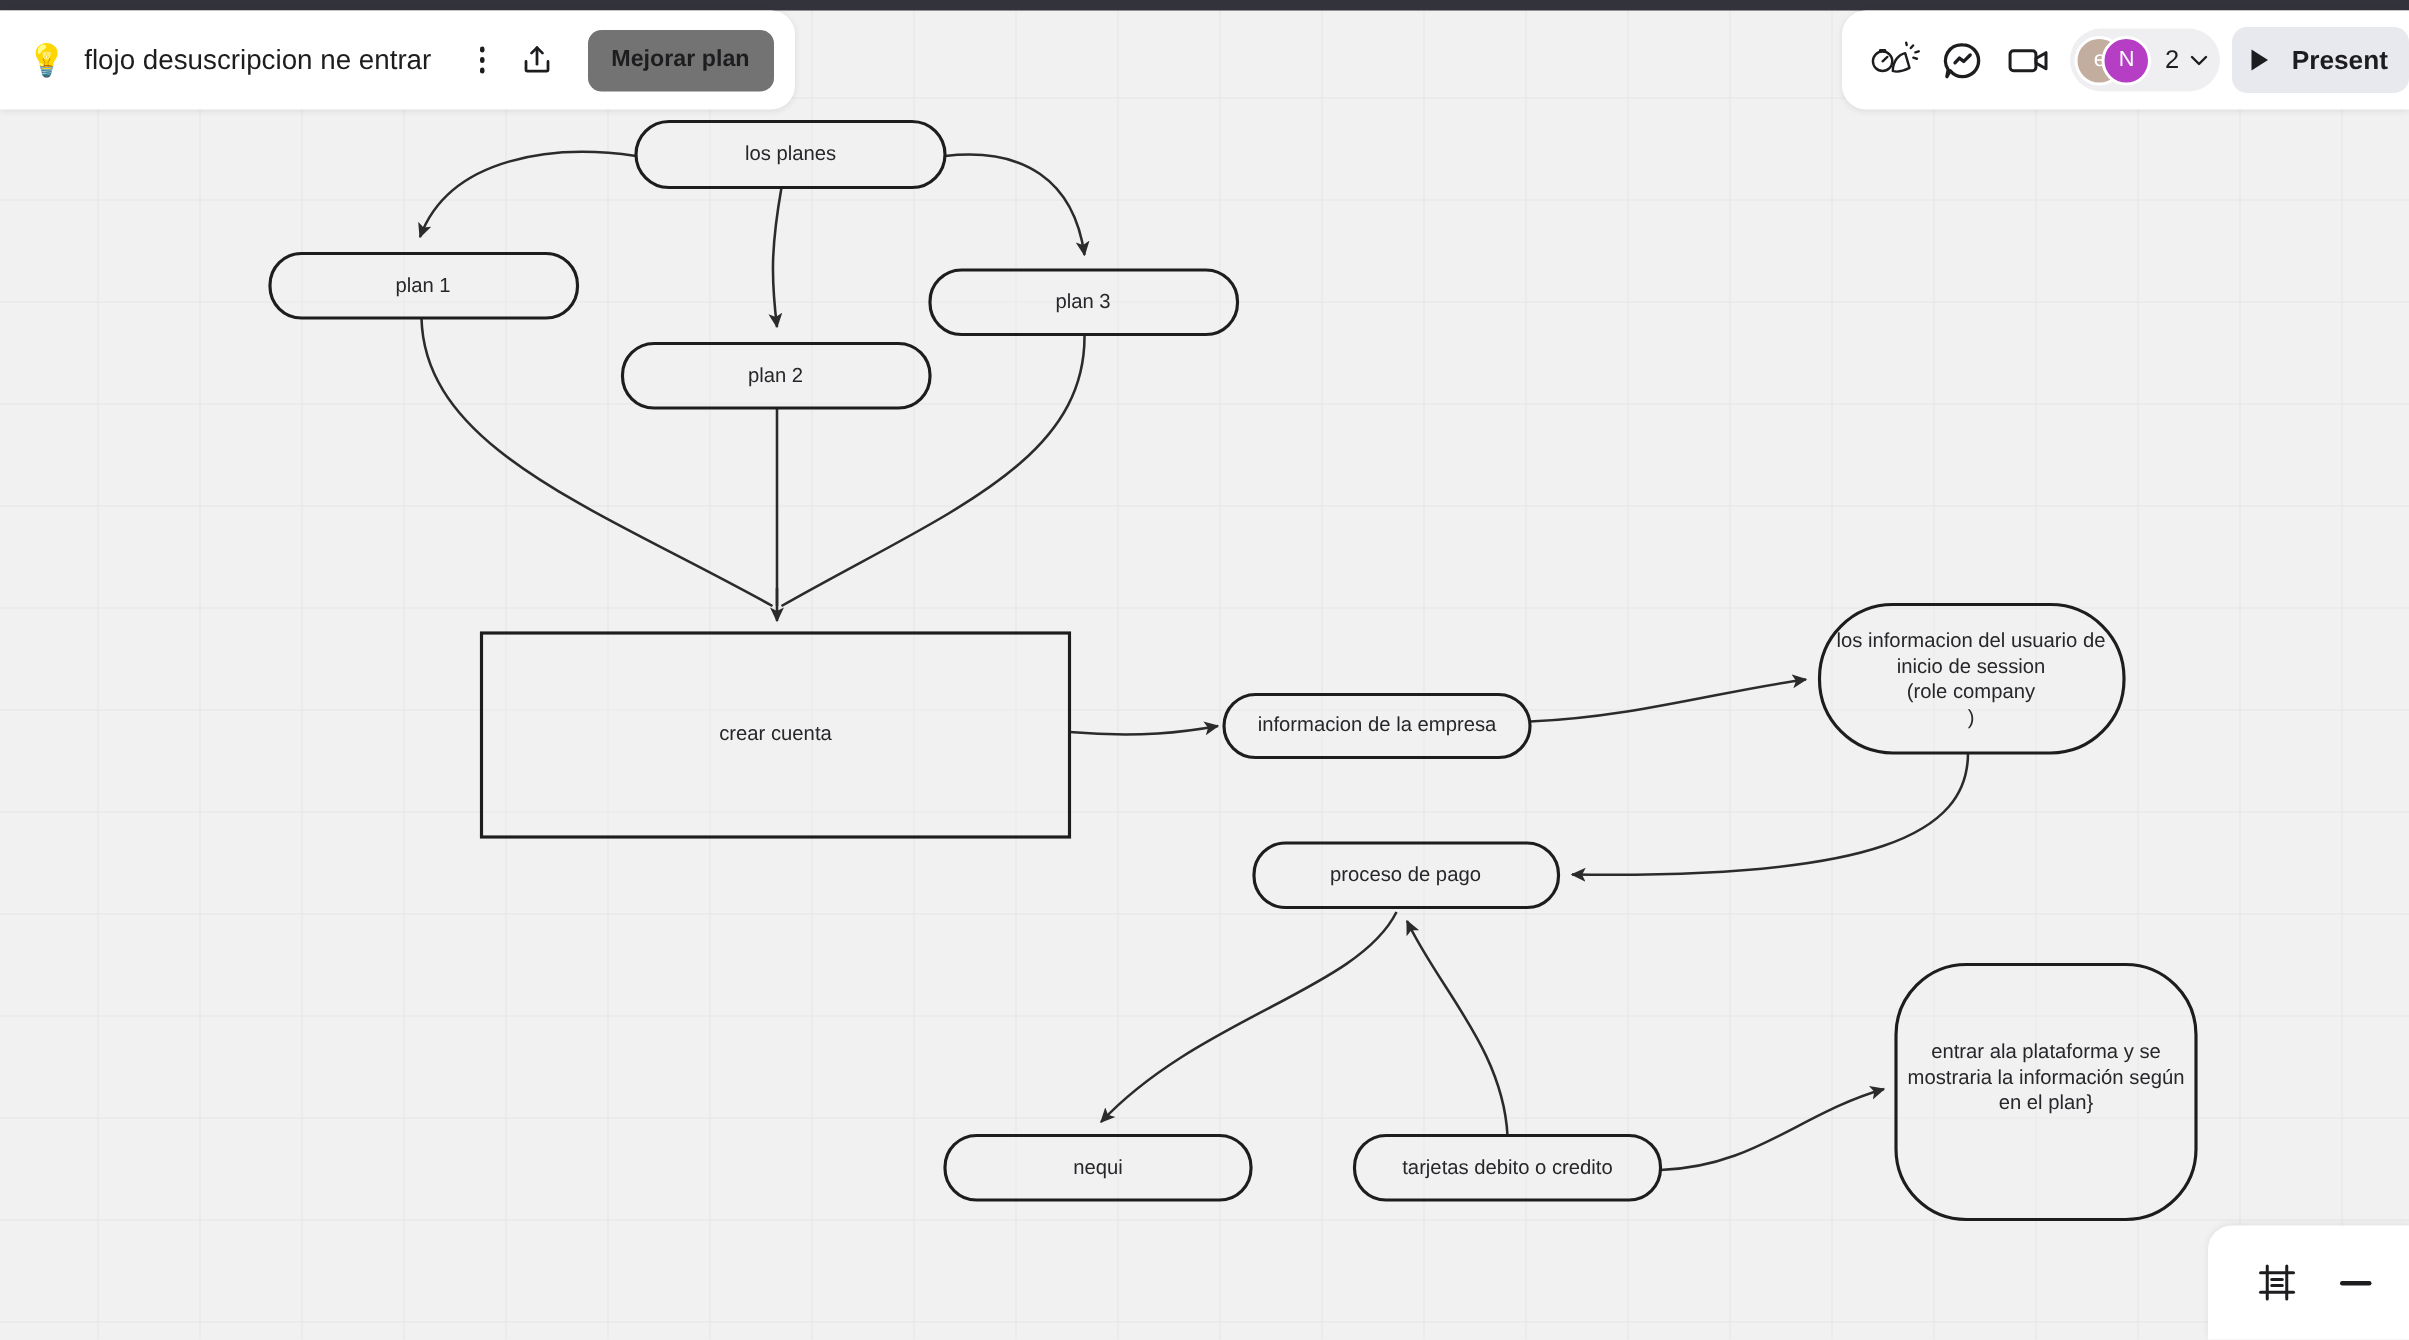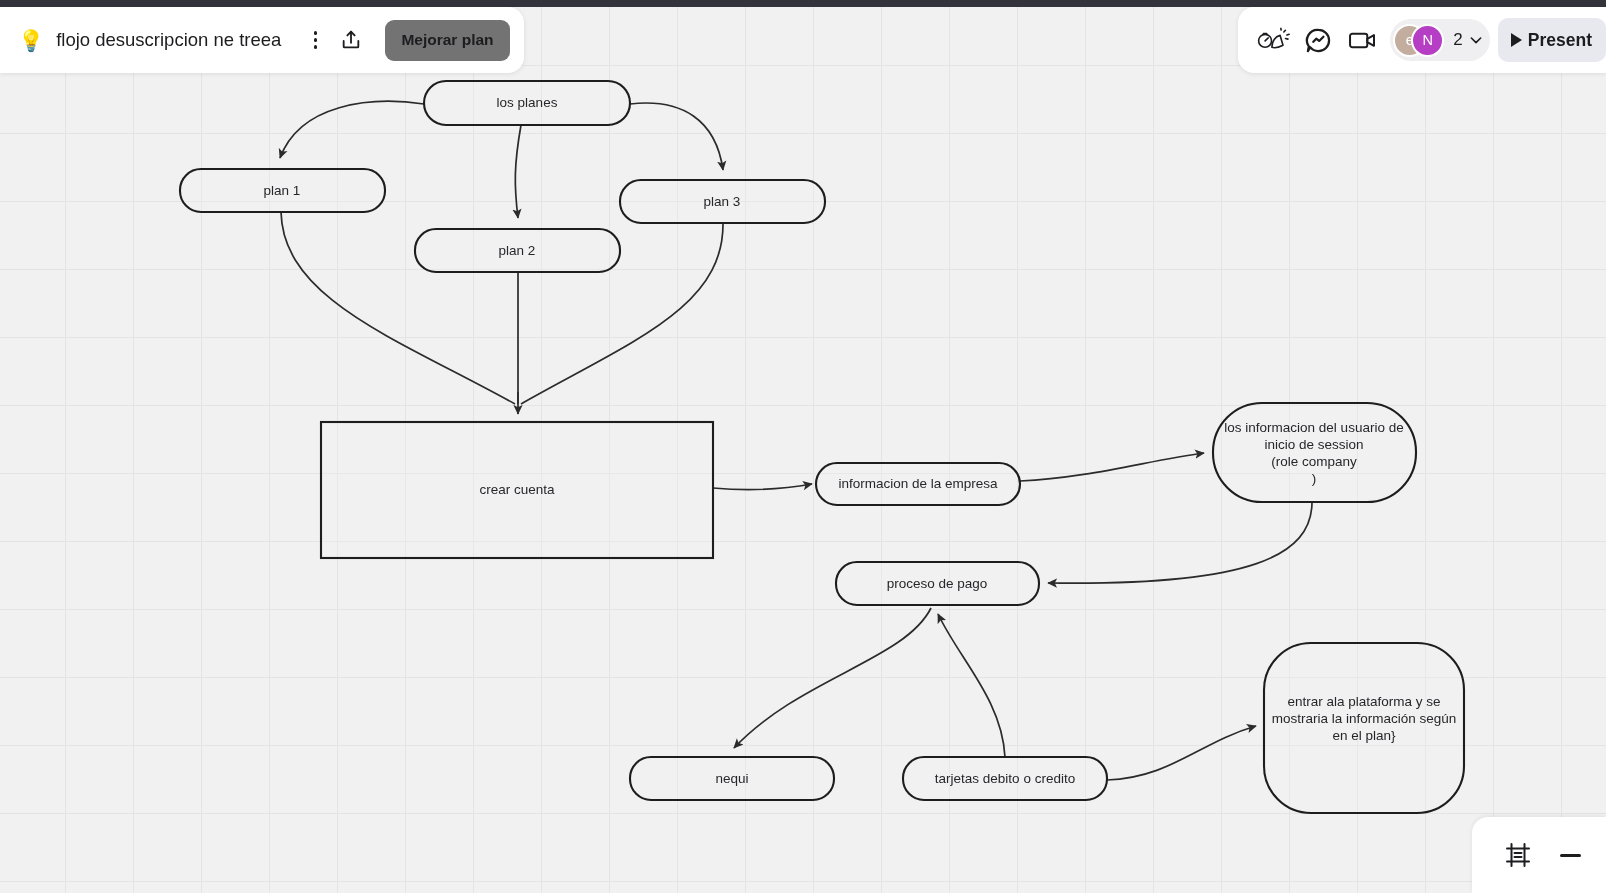--- a/index.html
+++ b/index.html
@@ -150,21 +150,21 @@
   }
   #presence-chevron { width: 16px; height: 16px; }
 
   #present-btn {
     margin-left: 8px;
     height: 44px;
     padding: 0 14px 0 13px;
     background: #e8e9ee;
     border: none;
     border-radius: 10px;
-    display: flex; align-items: center; gap: 6px;
+    display: flex; align-items: center; gap: 16px;
     font-family: "Liberation Sans", sans-serif;
     font-size: 17.5px; font-weight: bold; color: #1d1d20;
     cursor: pointer; white-space: nowrap;
   }
   #present-triangle {
     width: 0; height: 0;
     border-left: 11px solid #1d1d20;
     border-top: 7px solid transparent;
     border-bottom: 7px solid transparent;
   }
@@ -279,21 +279,21 @@
       <text class="node-label" x="1364" y="736">en el plan}</text>
     </g>
 
   </g>
 </svg>
 
 <div id="top-accent"></div>
 
 <div id="header-left">
   <span id="lamp-icon">💡</span>
-  <span id="doc-title">flojo desuscripcion ne treea</span>
+  <span id="doc-title">flojo desuscripcion ne entrar</span>
 
   <button class="hdr-btn">
     <span id="dots-icon">
       <i></i>
         <i></i>
         <i></i>
     </span>
   </button>
 
   <button class="hdr-btn">

